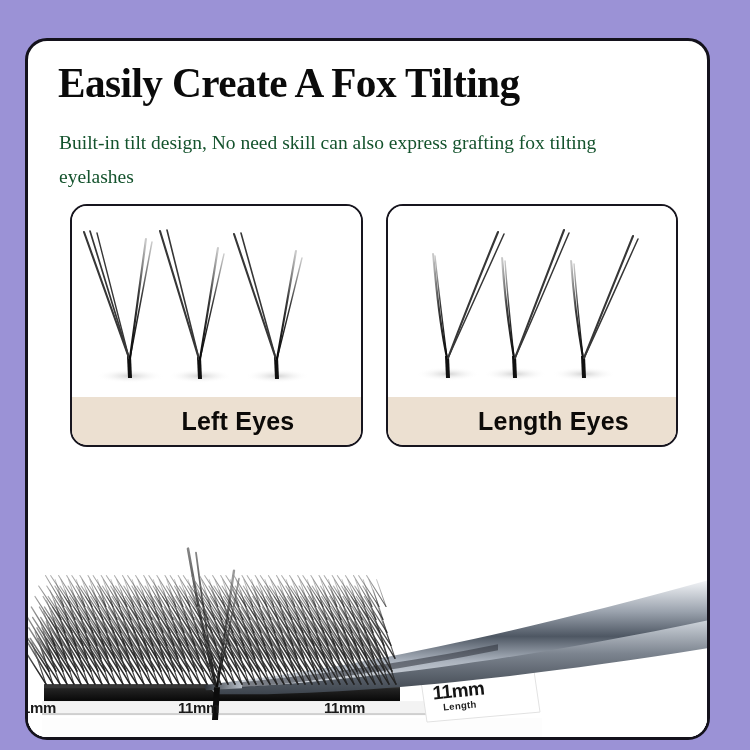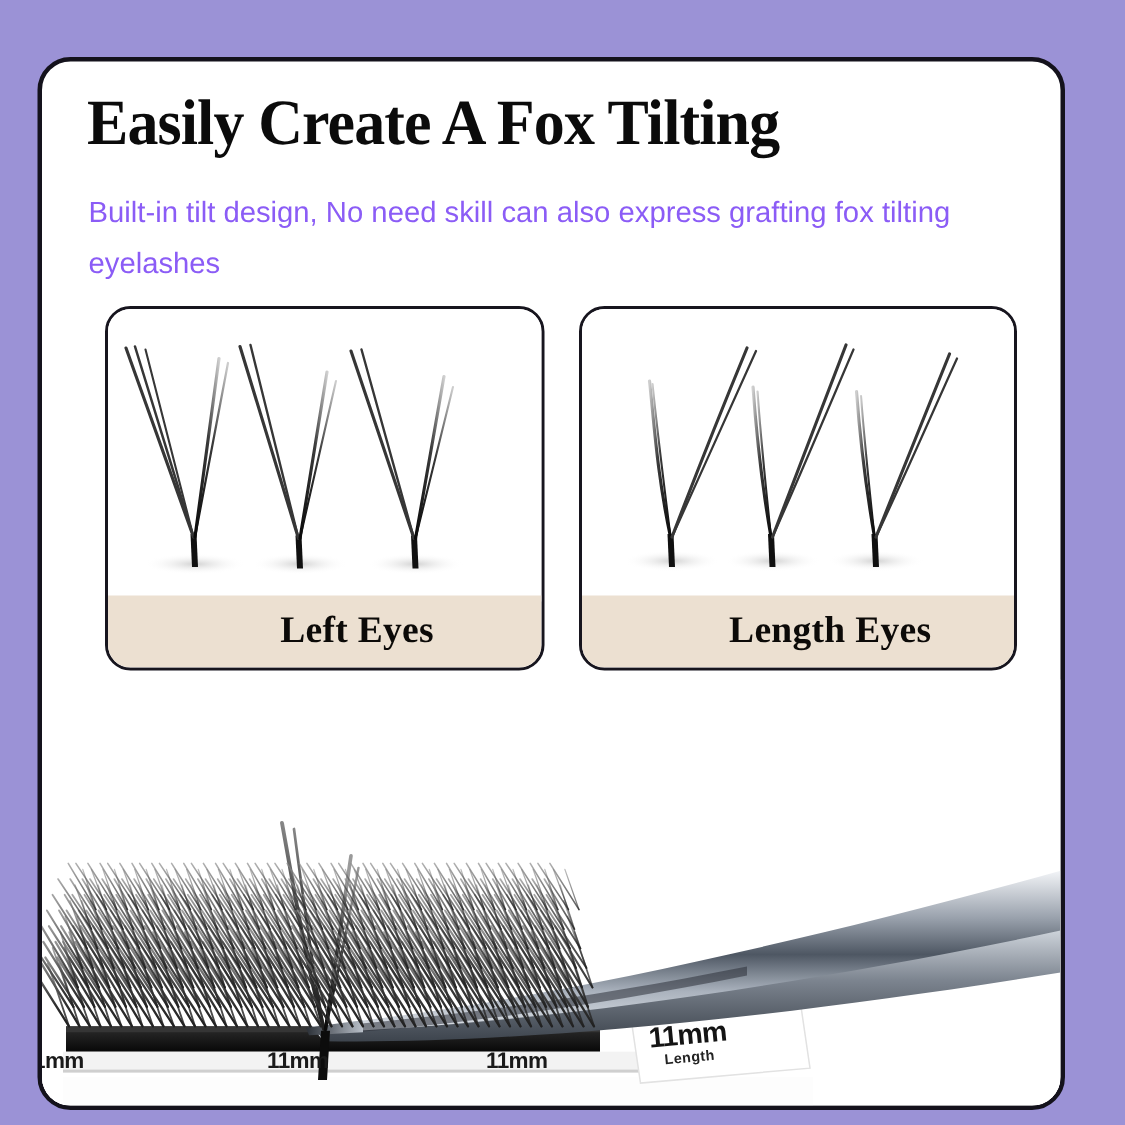--- a/index.html
+++ b/index.html
@@ -25,22 +25,22 @@
     font-size:43px;line-height:1.04;
     font-weight:700;color:#0b0b0b;
     font-family:"Liberation Serif",serif;
     letter-spacing:-0.6px;
     transform:scaleX(0.96);transform-origin:left center;
     white-space:nowrap;
   }
   .subtitle{
     position:absolute;left:31px;top:85px;width:600px;
     font-size:19.5px;line-height:1.72;
-    color:#8b5cf6;font-weight:400;
-    font-family:Liberation Sans, sans-serif;
+    color:#14532d;font-weight:400;
+    font-family:Liberation Serif, serif;
   }
 
   
   .panel{
     position:absolute;top:163px;height:243px;
     background:#ffffff;
     border:2px solid #17151e;
     border-radius:17px;
     overflow:hidden;
     box-sizing:border-box;
@@ -49,21 +49,21 @@
   .panel.right{left:358px;width:292px;}
 
   .panel-art{position:absolute;left:0;top:0;right:0;height:195px;overflow:hidden;background:#fff;}
   .panel-art svg{display:block;width:100%;height:100%;}
 
   .panel-label{
     position:absolute;left:0;right:0;bottom:0;height:48px;
     background:#ece0d1;
     display:flex;align-items:center;justify-content:center;
     font-size:25px;font-weight:700;color:#0c0a08;
-    font-family:Liberation Serif, serif;
+    font-family:Liberation Sans, sans-serif;
     letter-spacing:0.2px;
     padding-left:43px;
   }
 
   
   .photo{
     position:absolute;left:0;right:0;top:412px;bottom:0;
     background:#ffffff;overflow:hidden;
   }
   .photo svg{display:block;width:100%;height:100%;}

